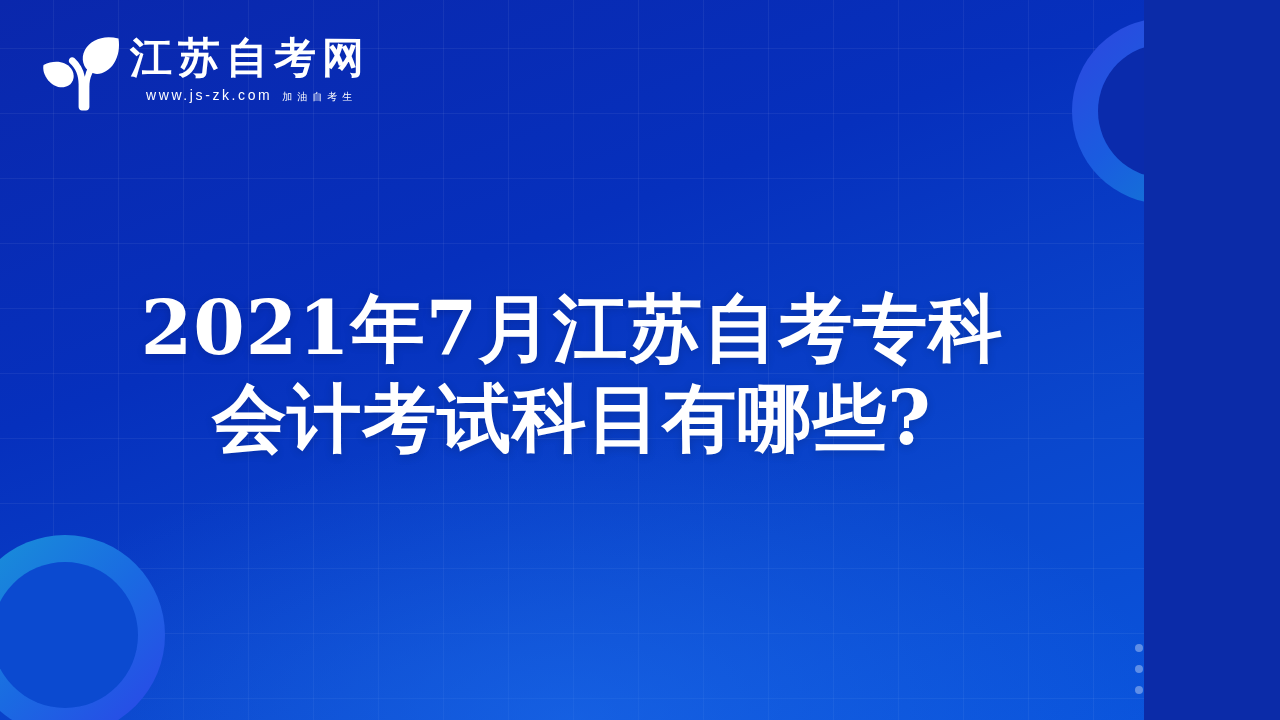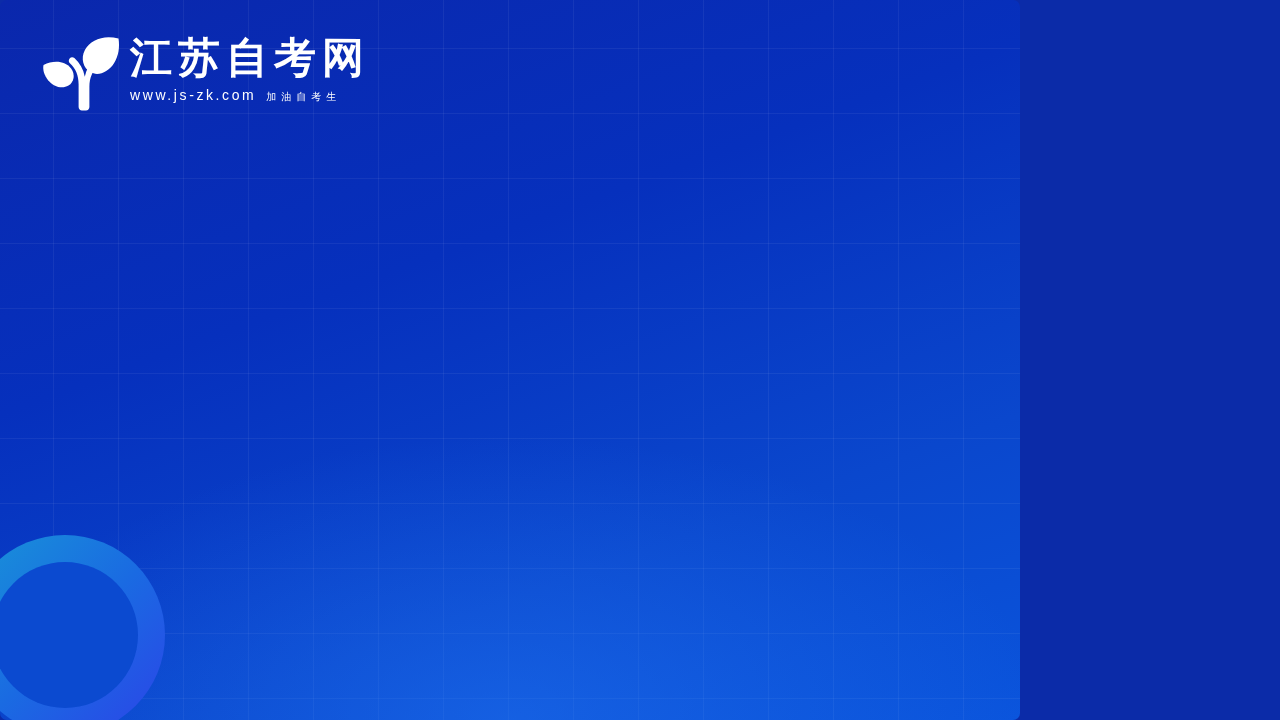--- a/index.html
+++ b/index.html
@@ -2,26 +2,25 @@
 <html><head>
 <meta charset="utf-8">
 <style>
   html, body {
     margin: 0;
     padding: 0;
     background: #0b2ba8;
   }
   #stage {
     position: relative;
-    width: 1020px;
+    width: 1144px;
     height: 720px;
     overflow: hidden;
     font-family: "Liberation Sans", "DejaVu Sans", sans-serif;
     background: linear-gradient(160deg, #0a27ac 0%, #0630bd 38%, #0a47cd 72%, #0a54dc 100%);
-    border-radius: 7px;
   }
 
   
   .grid-overlay {
     position: absolute;
     inset: 0;
     background-image:
       linear-gradient(to right, rgba(255,255,255,0.055) 1px, transparent 1px),
       linear-gradient(to bottom, rgba(255,255,255,0.055) 1px, transparent 1px);
     background-size: 65px 65px;
@@ -117,20 +116,21 @@
     margin-top: 7px;
     display: flex;
     align-items: baseline;
     white-space: nowrap;
   }
   #logo-url {
     color: #ffffff;
     font-size: 14px;
     letter-spacing: 2.6px;
     font-family: "Liberation Sans", sans-serif;
+    margin-left: 16px;
   }
   #logo-slogan {
     color: #ffffff;
     font-size: 10px;
     letter-spacing: 5px;
     margin-left: 10px;
     font-family: "DejaVu Sans", "Liberation Sans", sans-serif;
   }
 
   
@@ -201,14 +201,18 @@
     </svg>
     <div id="logo-text-block">
       <div id="logo-title">江苏自考网</div>
       <div id="logo-tagline-row">
         <span id="logo-url">www.js-zk.com</span>
         <span id="logo-slogan">加油自考生</span>
       </div>
     </div>
   </div>
 
+  <div id="headline">
+    <span class="line">2021年7月江苏自考专科</span>
+    <span class="line">会计考试科目有哪些?</span>
+  </div>
 
 </div>
 
 </body></html>

